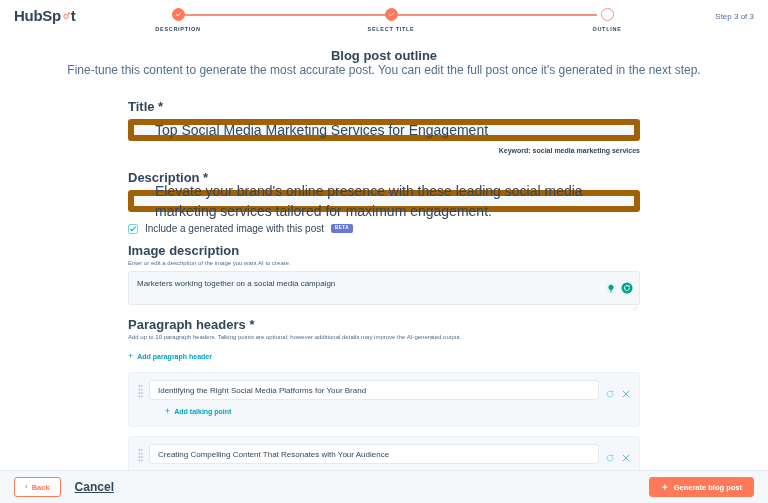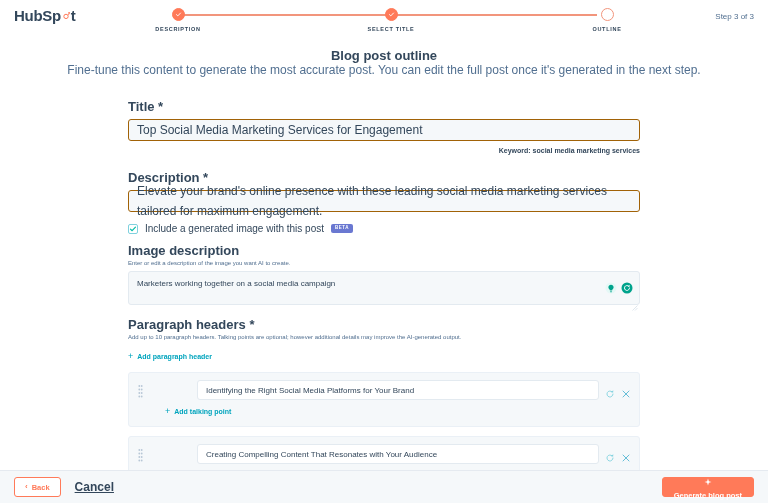--- a/index.html
+++ b/index.html
@@ -84,24 +84,24 @@
   .field-label {
     font-size: 13px; font-weight: bold; color: #33475b;
     margin-bottom: 5px;
   }
   .field-help {
     font-size: 6px; color: #516f90; margin-top: 1px; margin-bottom: 5px;
   }
   .text-input {
     width: 100%; height: 22px;
     background: #f5f8fa;
-    border: 1px solid #a16207;
+    border: 6px solid #a16207;
     border-radius: 3px;
-    font-size: 12px; color: #33475b;
-    padding: 0 8px; line-height: 20px;
+    font-size: 14px; color: #33475b;
+    padding: 0 21px; line-height: 20px;
     display: flex; align-items: center;
     font-family: "Liberation Sans", sans-serif;
   }
   .keyword-note {
     text-align: right; font-size: 7px; font-weight: bold;
     color: #33475b; margin-top: 6px;
   }
 
   .block-gap { margin-top: 16px; }
 
@@ -149,21 +149,21 @@
   .ph-block {
     background: #f5f8fa; border: 1px solid #eaf0f6; border-radius: 3px;
     padding: 7px 8px 8px 8px; margin-top: 9px;
     display: flex; align-items: flex-start; gap: 6px;
   }
   .grip {
     width: 6px; height: 18px; flex: 0 0 auto; margin-top: 3px;
     display: flex; align-items: center; justify-content: center;
   }
   .ph-main { flex: 1 1 auto; min-width: 0; }
-  .ph-row { display: flex; align-items: center; gap: 6px; margin-left: 48px; }
+  .ph-row { display: flex; align-items: center; gap: 6px; }
   .ph-input {
     flex: 1 1 auto;
     height: 20px; background: #fff; border: 1px solid #e3eaf0;
     border-radius: 3px; font-size: 8px; color: #33475b;
     padding: 0 8px; display: flex; align-items: center;
     overflow: hidden; white-space: nowrap;
   }
   .ph-actions { display: flex; align-items: center; gap: 6px; flex: 0 0 auto; }
   .icon-btn { width: 10px; height: 10px; display:block; cursor: pointer; }
 
@@ -193,21 +193,21 @@
   .btn-back .chev { font-size: 8px; line-height: 1; }
   .link-cancel {
     margin-left: 14px; font-size: 12px; font-weight: bold;
     color: #33475b; text-decoration: underline; cursor: pointer;
   }
   .spacer { flex: 1 1 auto; }
   .btn-generate {
     display: inline-flex; align-items: center; gap: 5px;
     height: 20px; padding: 0 11px;
     background: #ff7a59; border: 1px solid #ff7a59; border-radius: 3px;
-    color: #fff; font-size: 7.5px; font-weight: bold; cursor: pointer; flex-direction: column;
+    color: #fff; font-size: 7.5px; font-weight: bold; cursor: pointer;
   }
   .btn-generate svg { display: block; }
 </style>
 </head>
 <body>
 
 <div class="app">
 
   <div class="header">
     <div class="logo">

